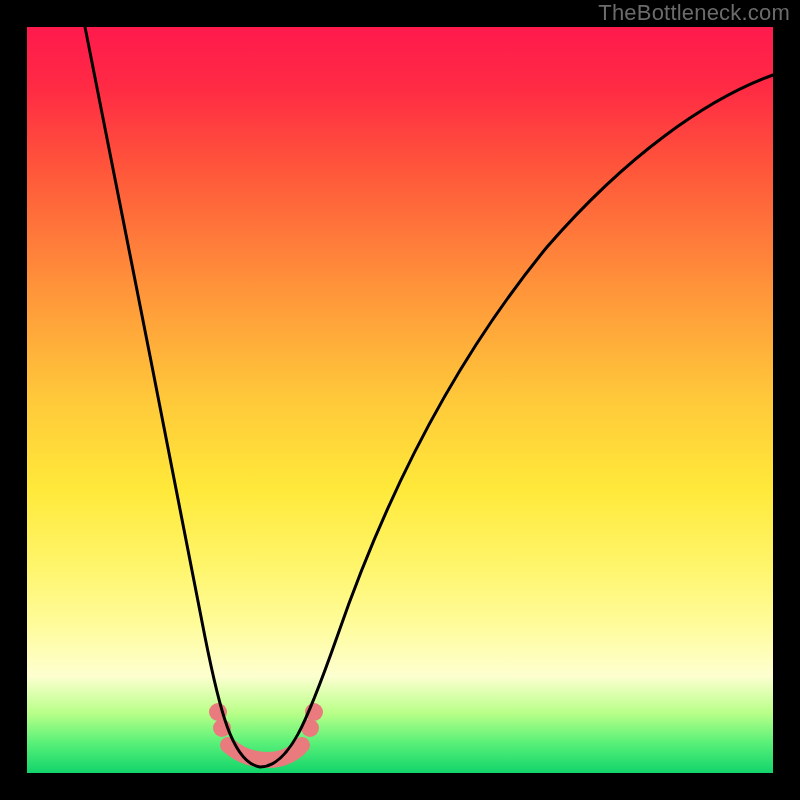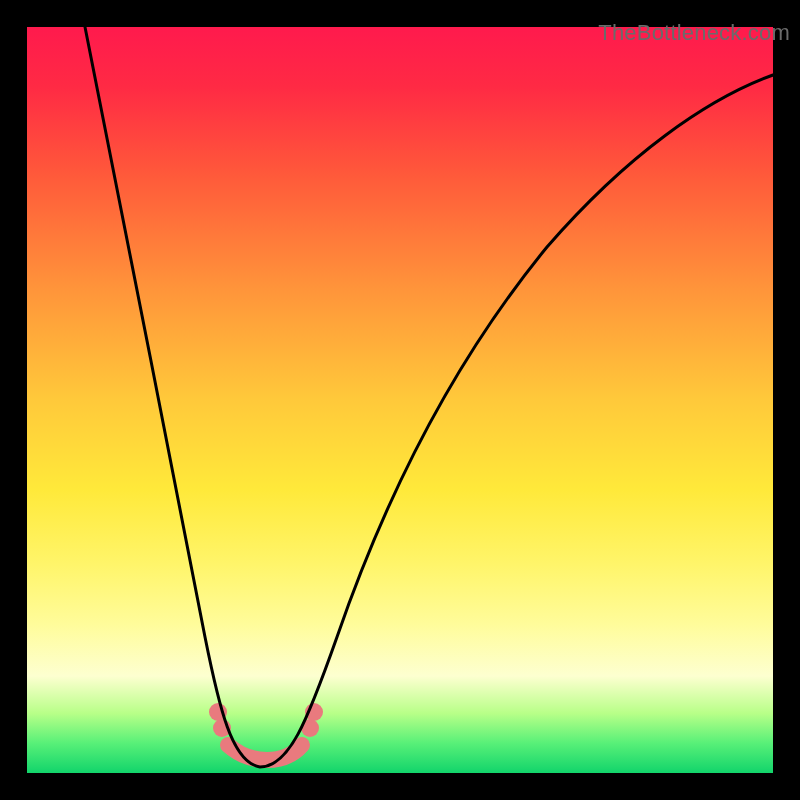--- a/index.html
+++ b/index.html
@@ -27,21 +27,21 @@
       #fff56a 72%,
       #fffc9a 80%,
       #fdffd0 87%,
       #b8ff88 92%,
       #58f078 96%,
       #12d46b 100%
     );
   }
   .watermark {
     position: absolute;
-    top: 20px;
+    top: 0;
     right: 10px;
     color: #6b6b6b;
     font-size: 22px;
     font-weight: 500;
     letter-spacing: 0.2px;
     z-index: 50;
   }
   svg.curve {
     position: absolute;
     left: 0;

